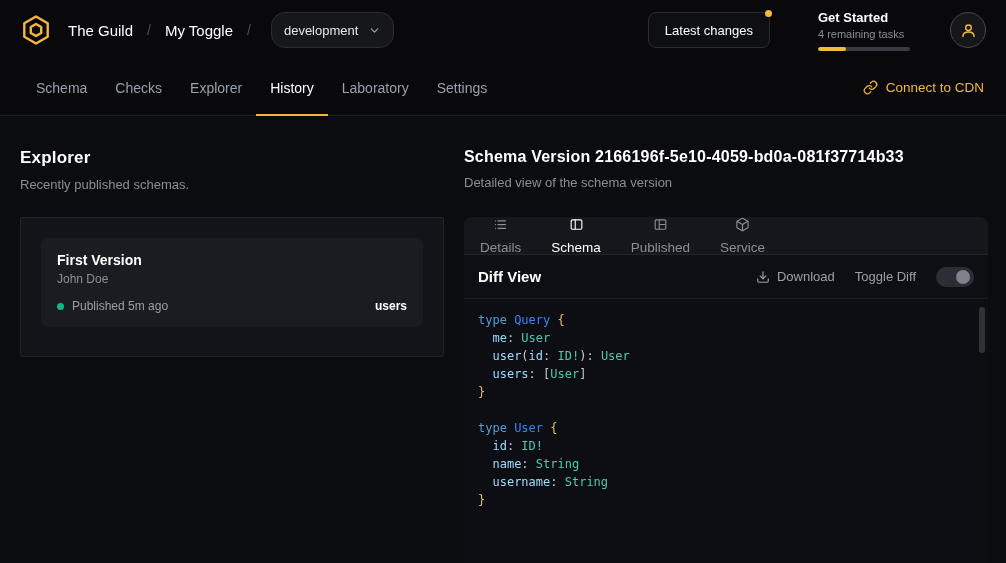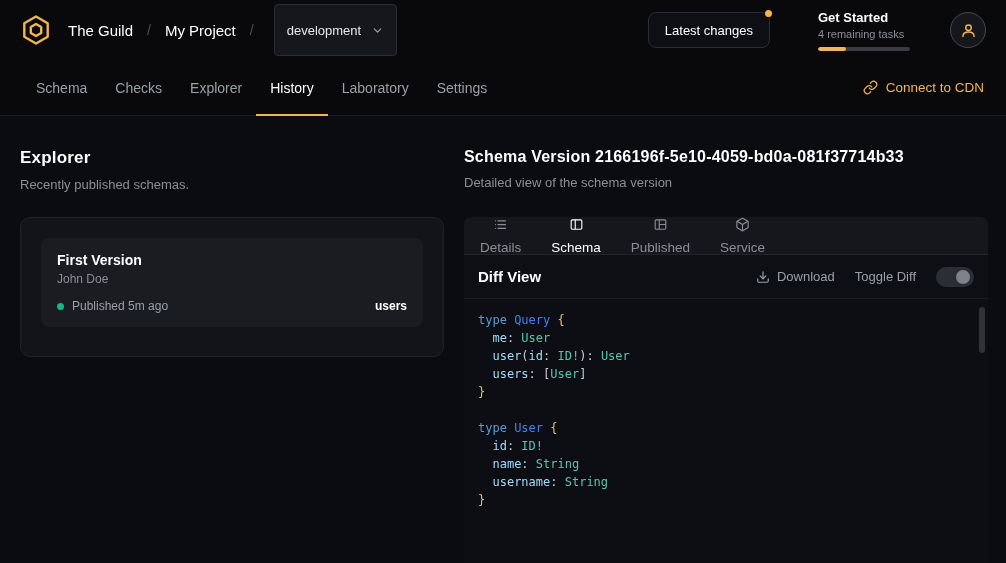--- a/index.html
+++ b/index.html
@@ -7,21 +7,21 @@
   body { background:#0b0c10; color:#fff; font-family:"Liberation Sans",sans-serif; }
   svg { display:block; }
 
   
   .header { height:60px; display:flex; align-items:center; padding:0 20px; background:#09090c; }
   .brand-group { display:flex; align-items:center; gap:14px; }
   .logo { width:32px; height:32px; margin-right:2px; }
   .crumb { font-size:15px; font-weight:500; color:#fff; cursor:pointer; }
   .crumb-sep { color:#4d5057; font-size:14px; }
   .select-box { margin-left:6px; display:flex; align-items:center; gap:10px; background:#16171b;
-    border:1px solid #2b2d33; border-radius:4px; padding:0 12px; height:52px; font-size:13px;
+    border:1px solid #2b2d33; border-radius:14px; padding:0 12px; height:36px; font-size:13px;
     color:#e6e7ea; cursor:pointer; }
   .header-spacer { flex:1; }
   .latest-btn { position:relative; height:36px; padding:0 16px; border:1px solid #2b2d33;
     border-radius:8px; background:#0e0f13; color:#fff; font-size:13px; display:flex;
     align-items:center; cursor:pointer; margin-right:48px; }
   .latest-dot { position:absolute; top:-3px; right:-3px; width:7px; height:7px; border-radius:50%; background:#f4b740; }
   .get-started { width:92px; margin-right:40px; cursor:pointer; }
   .gs-title { font-size:13px; font-weight:600; white-space:nowrap; }
   .gs-sub { font-size:11px; color:#8b8e95; margin-top:3px; white-space:nowrap; }
   .gs-bar { margin-top:7px; height:4px; border-radius:2px; background:#3a3c42; overflow:hidden; }
@@ -39,21 +39,21 @@
   .nav-spacer { flex:1; }
   .cdn-link { display:flex; align-items:center; gap:8px; color:#f4b740; font-size:13.5px; cursor:pointer; }
 
   
   .content { display:flex; height:447px; background:#0b0c10; }
 
   .left { width:464px; flex:none; padding:32px 20px 0; }
   .section-title { font-size:17px; font-weight:700; letter-spacing:.2px; }
   .section-sub { margin-top:9px; font-size:13px; color:#8b8e95; }
   .version-card { margin-top:25px; height:140px; background:#131419; border:1px solid #212228;
-    border-radius:10px; padding:20px; }
+    border-radius:2px; padding:20px; }
   .version-item { background:#1a1c21; border-radius:8px; padding:14px 16px; cursor:pointer; }
   .vi-name { font-size:14px; font-weight:600; }
   .vi-author { font-size:12px; color:#8b8e95; margin-top:4px; }
   .vi-row { display:flex; align-items:center; margin-top:13px; font-size:12px; color:#9aa0a8; }
   .vi-dot { width:7px; height:7px; border-radius:50%; background:#10b981; margin-right:8px; flex:none; }
   .vi-badge { margin-left:auto; font-size:12px; font-weight:700; color:#fff; }
 
   .right { flex:1; min-width:0; padding:32px 18px 0 0; display:flex; flex-direction:column; }
   .right .section-title { font-size:16px; }
   .panel { margin-top:27px; flex:1; min-height:0; display:flex; flex-direction:column;
@@ -90,21 +90,21 @@
 <div class="header">
   <div class="brand-group">
     <span class="logo">
       <svg width="32" height="32" viewBox="0 0 32 32" fill="none" stroke="#f4b740" stroke-width="2.4" stroke-linejoin="round">
         <polygon points="16,2.5 27.7,9.25 27.7,22.75 16,29.5 4.3,22.75 4.3,9.25"></polygon>
         <polygon points="16,10 21.2,13 21.2,19 16,22 10.8,19 10.8,13"></polygon>
       </svg>
     </span>
     <span class="crumb">The Guild</span>
     <span class="crumb-sep">/</span>
-    <span class="crumb">My Project</span>
+    <span class="crumb">My Toggle</span>
     <span class="crumb-sep">/</span>
     <div class="select-box">
       <span>development</span>
       <span>
         <svg width="13" height="13" viewBox="0 0 24 24" fill="none" stroke="#9aa0a8" stroke-width="2.2" stroke-linecap="round" stroke-linejoin="round">
           <polyline points="6 9 12 15 18 9"></polyline>
         </svg>
       </span>
     </div>
   </div>

